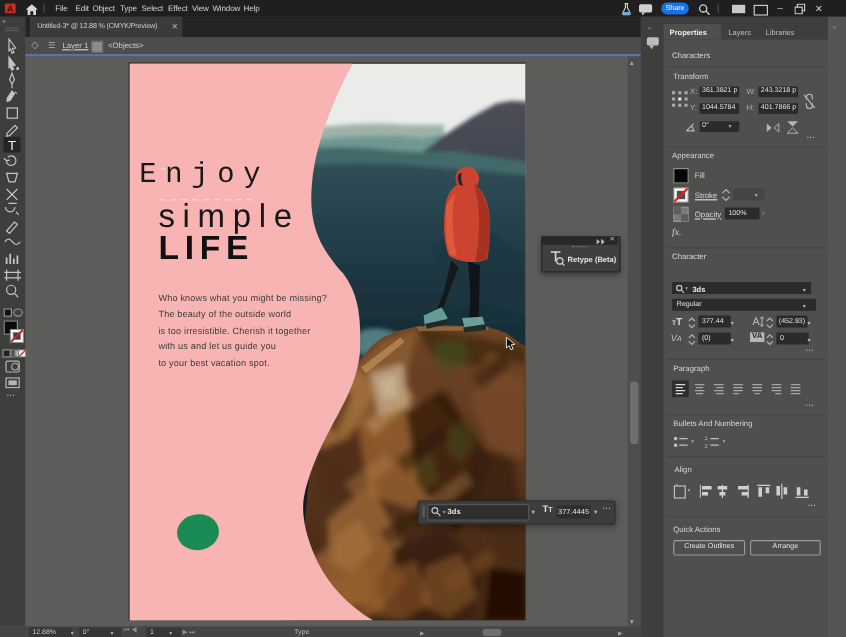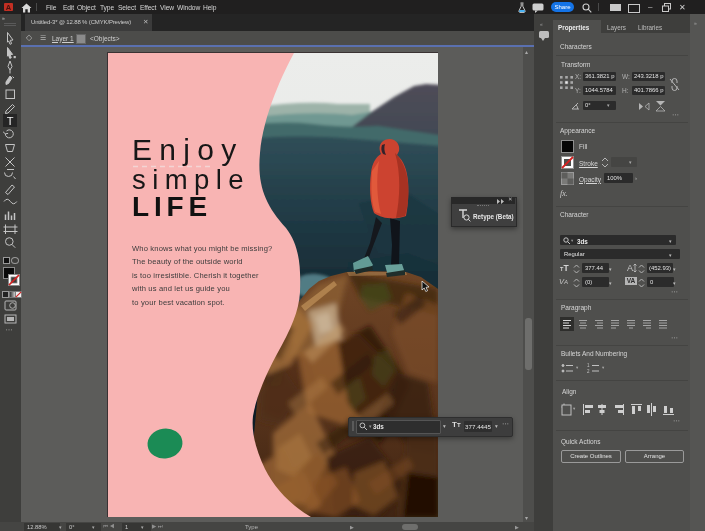--- a/index.html
+++ b/index.html
@@ -172,21 +172,21 @@
 
   <path d="M186,0 C176,18 155,62 152,100 C149,132 157,152 178,175 C191,192 193,212 192,239 C191,258 183,276 169,301 C157,323 148,345 145,363 C143,381 149,399 157,416 C166,434 182,452 203,464 L0,464 L0,0 Z" fill="#f8b4b3"></path>
 
   <ellipse cx="57" cy="390.5" rx="17.5" ry="15" fill="#1b8b55" transform="rotate(-8 57 390.5)"></ellipse>
 
   <line x1="26" y1="87.5" x2="41" y2="87.5" stroke="#f3dede" stroke-width="1" stroke-dasharray="4 3" opacity="0.8"></line>
   <line x1="25" y1="113.5" x2="102" y2="113.5" stroke="#f3d8d8" stroke-width="1.3" stroke-dasharray="5 4" opacity="0.9"></line>
   </g>
 </svg>
 
-<div class="abs" id="t1" style="left:132px;top:132.5px;color:#171717;font-size:30px;letter-spacing:7.3px;">Enjoy</div>
+<div class="abs" id="t1" style="left:116px;top:132.5px;color:#171717;font-size:24px;letter-spacing:7.3px;font-family:Liberation Mono, monospace;">Enjoy</div>
 <div class="abs" id="t2" style="left:132px;top:163.5px;color:#171717;font-size:27.5px;letter-spacing:6.4px;">simple</div>
 <div class="abs" id="t3" style="left:132px;top:191px;color:#111;font-size:28px;font-weight:bold;letter-spacing:4.8px;">LIFE</div>
 <div class="abs" id="t4" style="left:132px;top:242px;color:#3c3c3c;font-size:7.6px;line-height:13.4px;letter-spacing:0.15px;">
 Who knows what you might be missing?<br>The beauty of the outside world<br>is too irresistible. Cherish it together<br>with us and let us guide you<br>to your best vacation spot.
 </div>
 
 <svg class="abs" style="left:421px;top:281px;" width="10" height="12" viewBox="0 0 10 12">
  <path d="M1,0 L1,9 L3.2,7 L4.8,10.5 L6.6,9.7 L5,6.3 L8,6 Z" fill="#111" stroke="#fff" stroke-width="0.7"></path>
 </svg>
 

